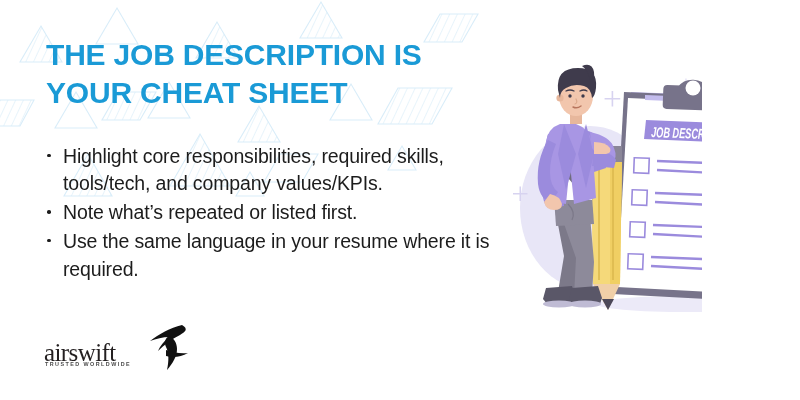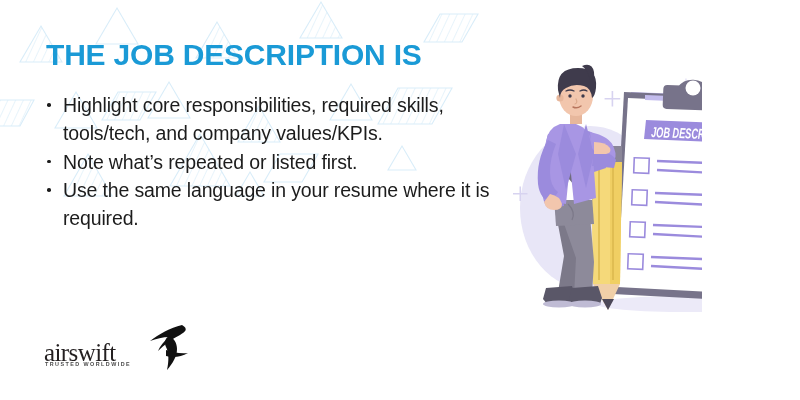--- a/index.html
+++ b/index.html
@@ -44,21 +44,21 @@
     letter-spacing: -0.2px;
     color: #1a9ad6;
     text-transform: uppercase;
   }
   .headline .line {
     display: block;
   }
 
   .bullets {
     list-style: none;
-    margin: 18px 0 0 0;
+    margin: 30px 0 0 0;
     padding: 0;
   }
   .bullets li {
     position: relative;
     padding-left: 17px;
     margin: 0 0 1px 0;
     font-family: "Liberation Sans", sans-serif;
     font-size: 19.5px;
     line-height: 1.42;
     color: #1c1c1c;
@@ -165,20 +165,21 @@
       <path d="M 170 186 L 230 186 L 200 134 Z"></path>
       <path d="M 300 38 L 342 38 L 321 2 Z"></path>
       <path d="M 0 100 L 34 100 L 20 126 L -14 126 Z"></path>
       <path d="M 238 142 L 280 142 L 259 106 Z"></path>
     </g>
   </svg>
 
   <div class="content">
     <h1 class="headline">
       <span class="line">THE JOB DESCRIPTION IS</span>
+      <span class="line">YOUR CHEAT SHEET</span>
     </h1>
 
     <ul class="bullets">
       <li>Highlight core responsibilities, required skills, tools/tech, and company values/KPIs.</li>
       <li>Note what’s repeated or listed first.</li>
       <li>Use the same language in your resume where it is required.</li>
     </ul>
   </div>
 
   <div class="logo">

